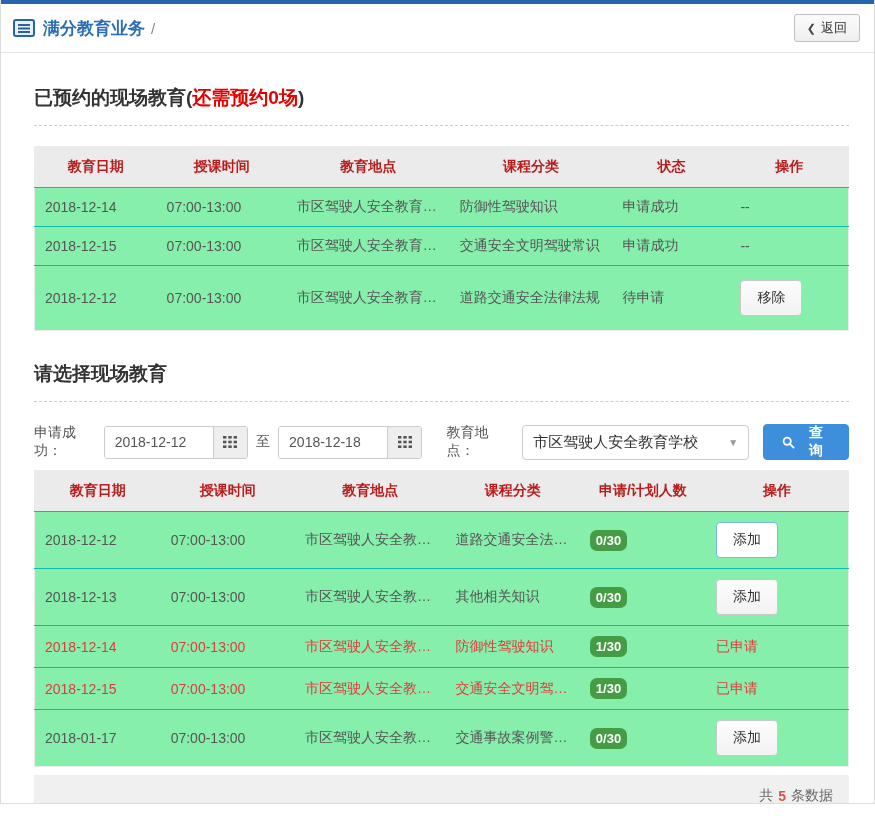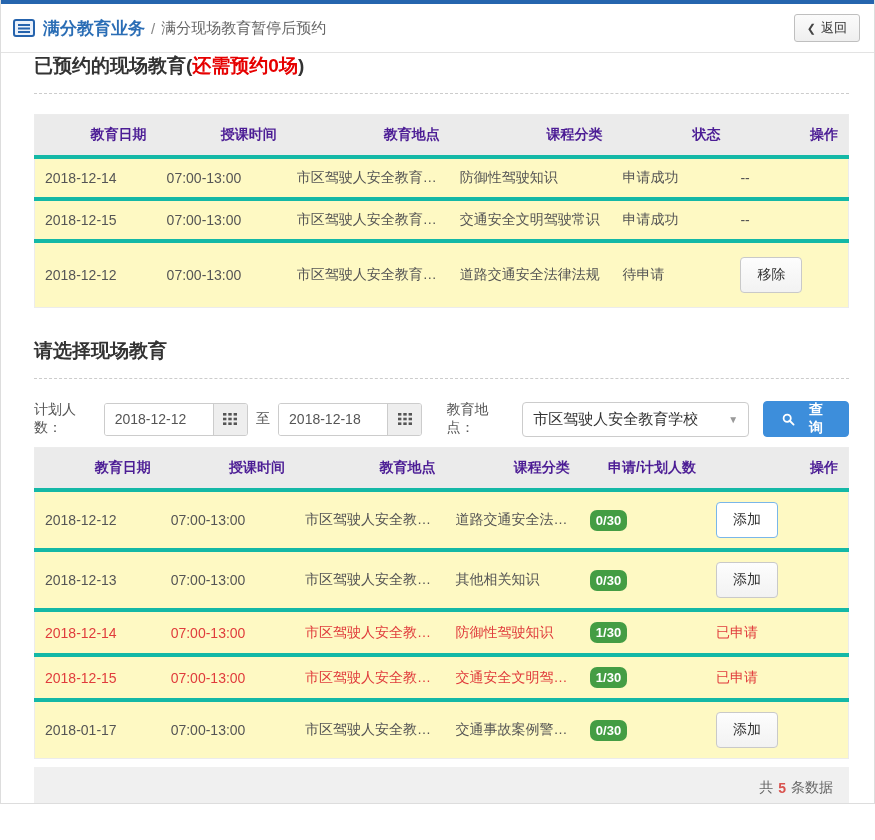--- a/index.html
+++ b/index.html
@@ -28,37 +28,37 @@
     background: linear-gradient(#fbfbfb, #efefef);
     border: 1px solid #bfbfbf; border-radius: 3px;
     padding: 4px 12px; font-size: 13px; color: #333;
     cursor: pointer; display: inline-flex; align-items: center; gap: 5px;
   }
   .btn-back .chev { font-size: 11px; color: #444; }
 
   .content { padding: 0 25px 0 33px; }
 
   .section-title {
-    padding-bottom: 14px;
+    margin-top: 32px; padding-bottom: 14px;
     border-bottom: 1px dashed #ccc;
     font-size: 19px; font-weight: bold; color: #333;
   }
   .section-title .hl { color: #e60000; }
 
   table.grid {
     width: 100%; border-collapse: collapse; margin-top: 20px;
     border: 1px solid #ececec; table-layout: fixed;
   }
   table.grid th {
-    background: #ebebeb; text-align: right; font-weight: bold;
-    color: #4c1d95; font-size: 14px; padding: 11px 10px; border: none;
+    background: #ebebeb; text-align: center; font-weight: bold;
+    color: #b91c1c; font-size: 14px; padding: 11px 10px; border: none;
   }
   table.grid td {
-    padding: 10px 10px; border-top: 4px solid #14b8a6;
-    font-size: 14px; color: #555; background: #fef9c3;
+    padding: 10px 10px; border-top: 1px solid #14b8a6;
+    font-size: 14px; color: #555; background: #86efac;
     overflow: hidden; white-space: nowrap; text-overflow: ellipsis;
   }
   table.grid tr.tall td { padding: 14px 10px; }
   .dashes { color: #999; }
   tr.row-red td { color: #e03c3c; }
 
   .btn-cell {
     background: linear-gradient(#fdfdfd, #f2f2f2);
     border: 1px solid #c9c9c9; border-radius: 4px;
     padding: 8px 16px; font-size: 14px; color: #333; font-weight: normal;
@@ -141,21 +141,20 @@
     <span style="display:inline-flex;">
       <svg width="22" height="18" viewBox="0 0 22 18">
         <rect x="1" y="1" width="20" height="16" rx="2" fill="#eaf1fb" stroke="#2563ad" stroke-width="2"></rect>
         <line x1="5" y1="6" x2="17" y2="6" stroke="#2563ad" stroke-width="2"></line>
         <line x1="5" y1="9.5" x2="17" y2="9.5" stroke="#2563ad" stroke-width="2"></line>
         <line x1="5" y1="13" x2="17" y2="13" stroke="#2563ad" stroke-width="2"></line>
       </svg>
     </span>
     <span class="crumb-root">满分教育业务</span>
     <span class="crumb-sep">/</span>
-    <span class="crumb-cur">满分现场教育暂停后预约</span>
     <span class="spacer"></span>
     <button class="btn-back">
       <span class="chev">❮</span>
       <span>返回</span>
     </button>
   </div>
 
   <div class="content">
     <div class="section-title">
       <span>已预约的现场教育(</span><span class="hl">还需预约0场</span><span>)</span>
@@ -196,21 +195,21 @@
           <td>道路交通安全法律法规</td>
           <td>待申请</td>
           <td><button class="btn-cell">移除</button></td>
         </tr>
       </tbody>
     </table>
 
     <div class="section-title" style="margin-top:30px;">请选择现场教育</div>
 
     <div class="filter">
-      <span>计划人数：</span>
+      <span>申请成功：</span>
       <span class="inp-group">
         <input class="inp-date" value="2018-12-12" style="">
         <span class="inp-addon">
           <svg width="14" height="12" viewBox="0 0 14 12">
             <g fill="#555">
               <rect x="0" y="0" width="3.4" height="2.6"></rect>
                 <rect x="5.3" y="0" width="3.4" height="2.6"></rect>
                 <rect x="10.6" y="0" width="3.4" height="2.6"></rect>
               <rect x="0" y="4.7" width="3.4" height="2.6"></rect>
                 <rect x="5.3" y="4.7" width="3.4" height="2.6"></rect>

